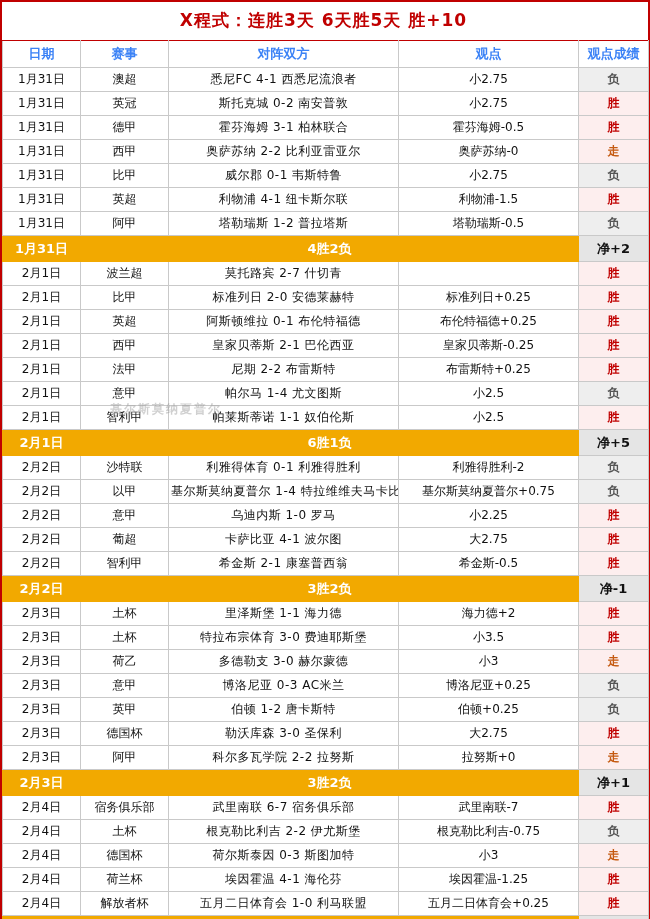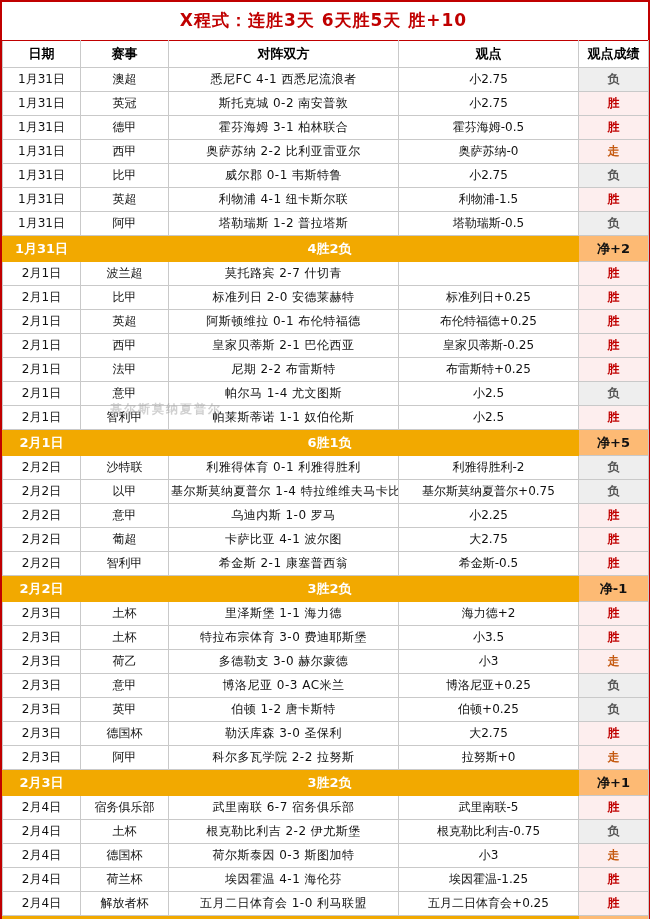--- a/index.html
+++ b/index.html
@@ -29,21 +29,21 @@
     border:1px solid #c9c9c9;
     padding:2px 2px;
     text-align:center;
     vertical-align:middle;
     height:19px;
     font-size:12px;
     white-space:nowrap;
     overflow:hidden;
   }
   thead th{
-    color:#000000;
+    color:#3b82f6;
     font-weight:bold;
     font-size:13px;
     border-top:1px solid #c00000;
     border-bottom:1px solid #c9c9c9;
     height:22px;
   }
   td.date,td.league{color:#111;}
   td.match{letter-spacing:0.5px;}
   td.view{}
   td.res{font-weight:bold;}
@@ -51,21 +51,21 @@
   td.res.lose{color:#555;background:#eeeeee;}
   td.res.draw{color:#c55a11;background:#fdeeee;}
   tr.sum td{
     background:#f2a900;
     color:#ffffff;
     font-weight:bold;
     font-size:13px;
     height:21px;
     border:1px solid #f2a900;
   }
-  tr.sum td.sum-net{background:#fdba74;color:#111;border:1px solid #c9c9c9;font-weight:bold;}
+  tr.sum td.sum-net{background:#e5e5e5;color:#111;border:1px solid #c9c9c9;font-weight:bold;}
   .wm{
     position:relative;
   }
   .wm-text{
     position:absolute;
     left:108px;
     top:361px;
     color:rgba(150,150,150,0.45);
     font-size:12px;
     font-weight:bold;
@@ -297,21 +297,21 @@
           </tr>
           <tr class="sum">
             <td>2月3日</td>
             <td colspan="3">3胜2负</td>
             <td class="sum-net">净+1</td>
           </tr>
           <tr>
             <td class="date">2月4日</td>
             <td class="league">宿务俱乐部</td>
             <td class="match">武里南联 6-7 宿务俱乐部</td>
-            <td class="view">武里南联-5</td>
+            <td class="view">武里南联-7</td>
             <td class="res win">胜</td>
           </tr>
           <tr>
             <td class="date">2月4日</td>
             <td class="league">土杯</td>
             <td class="match">根克勒比利吉 2-2 伊尤斯堡</td>
             <td class="view">根克勒比利吉-0.75</td>
             <td class="res lose">负</td>
           </tr>
           <tr>

